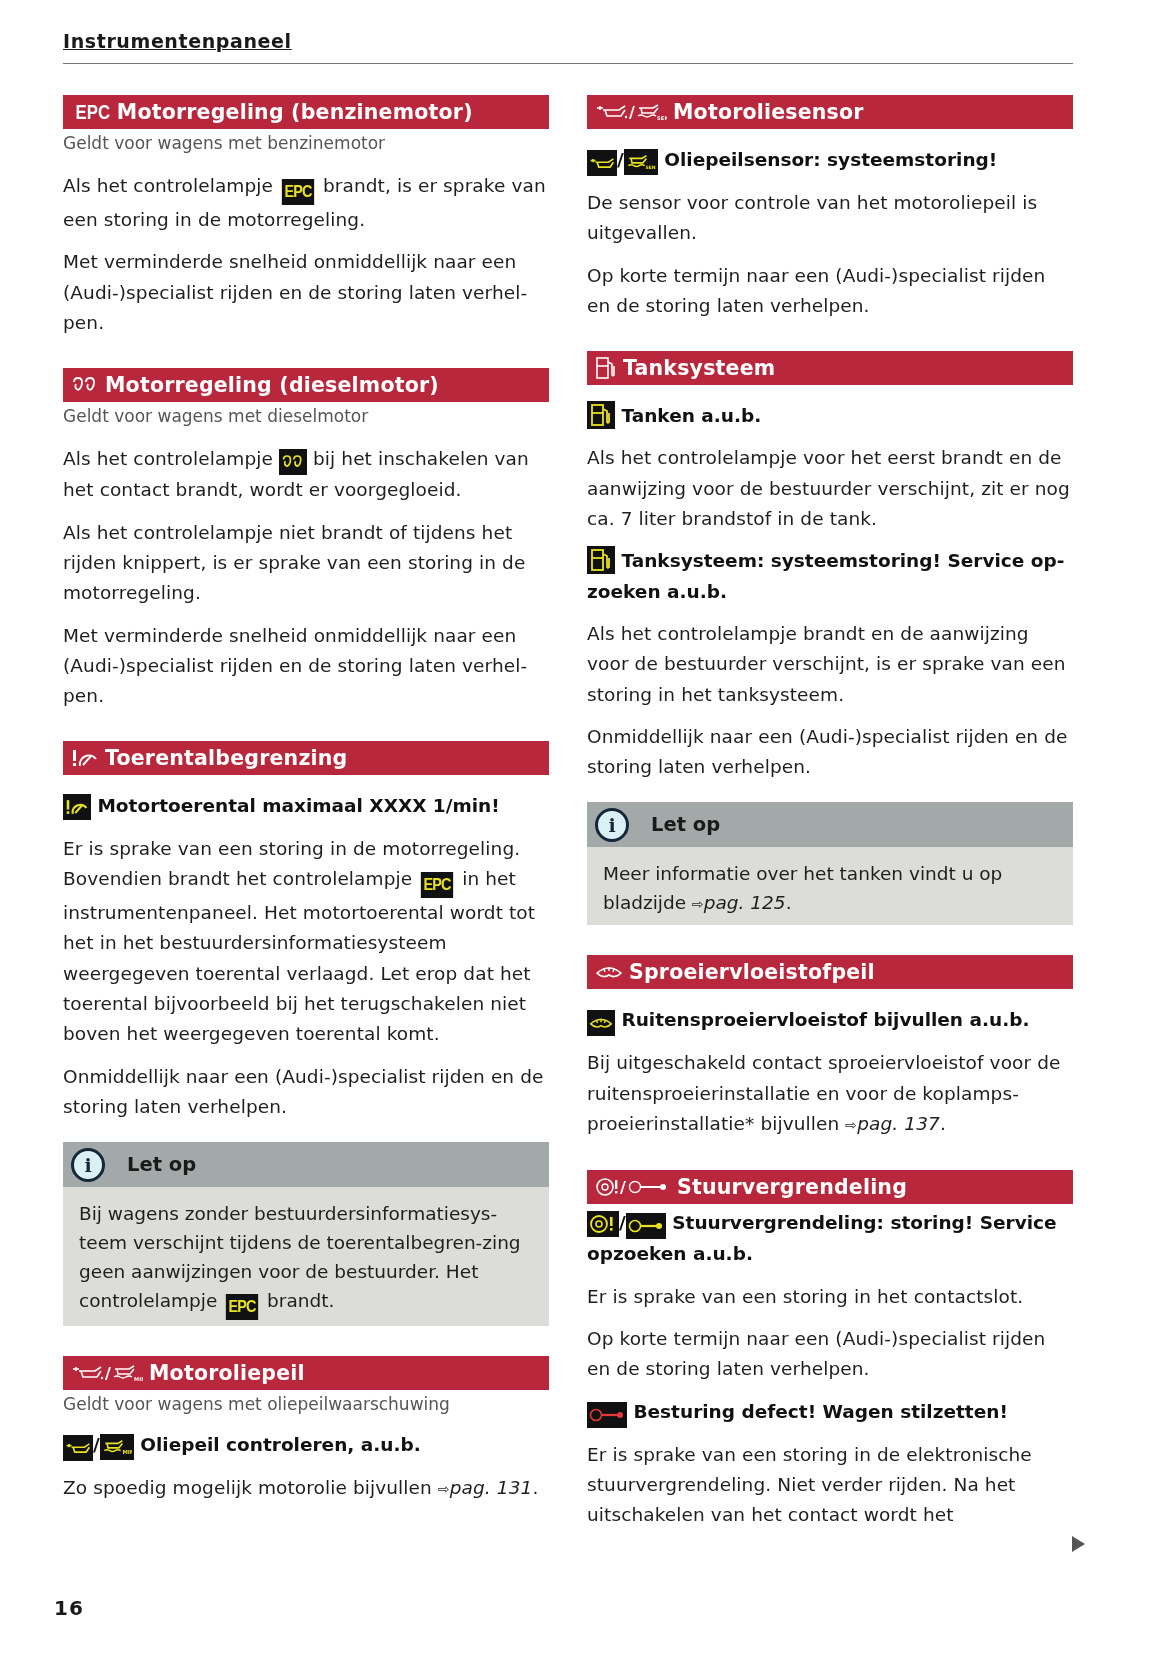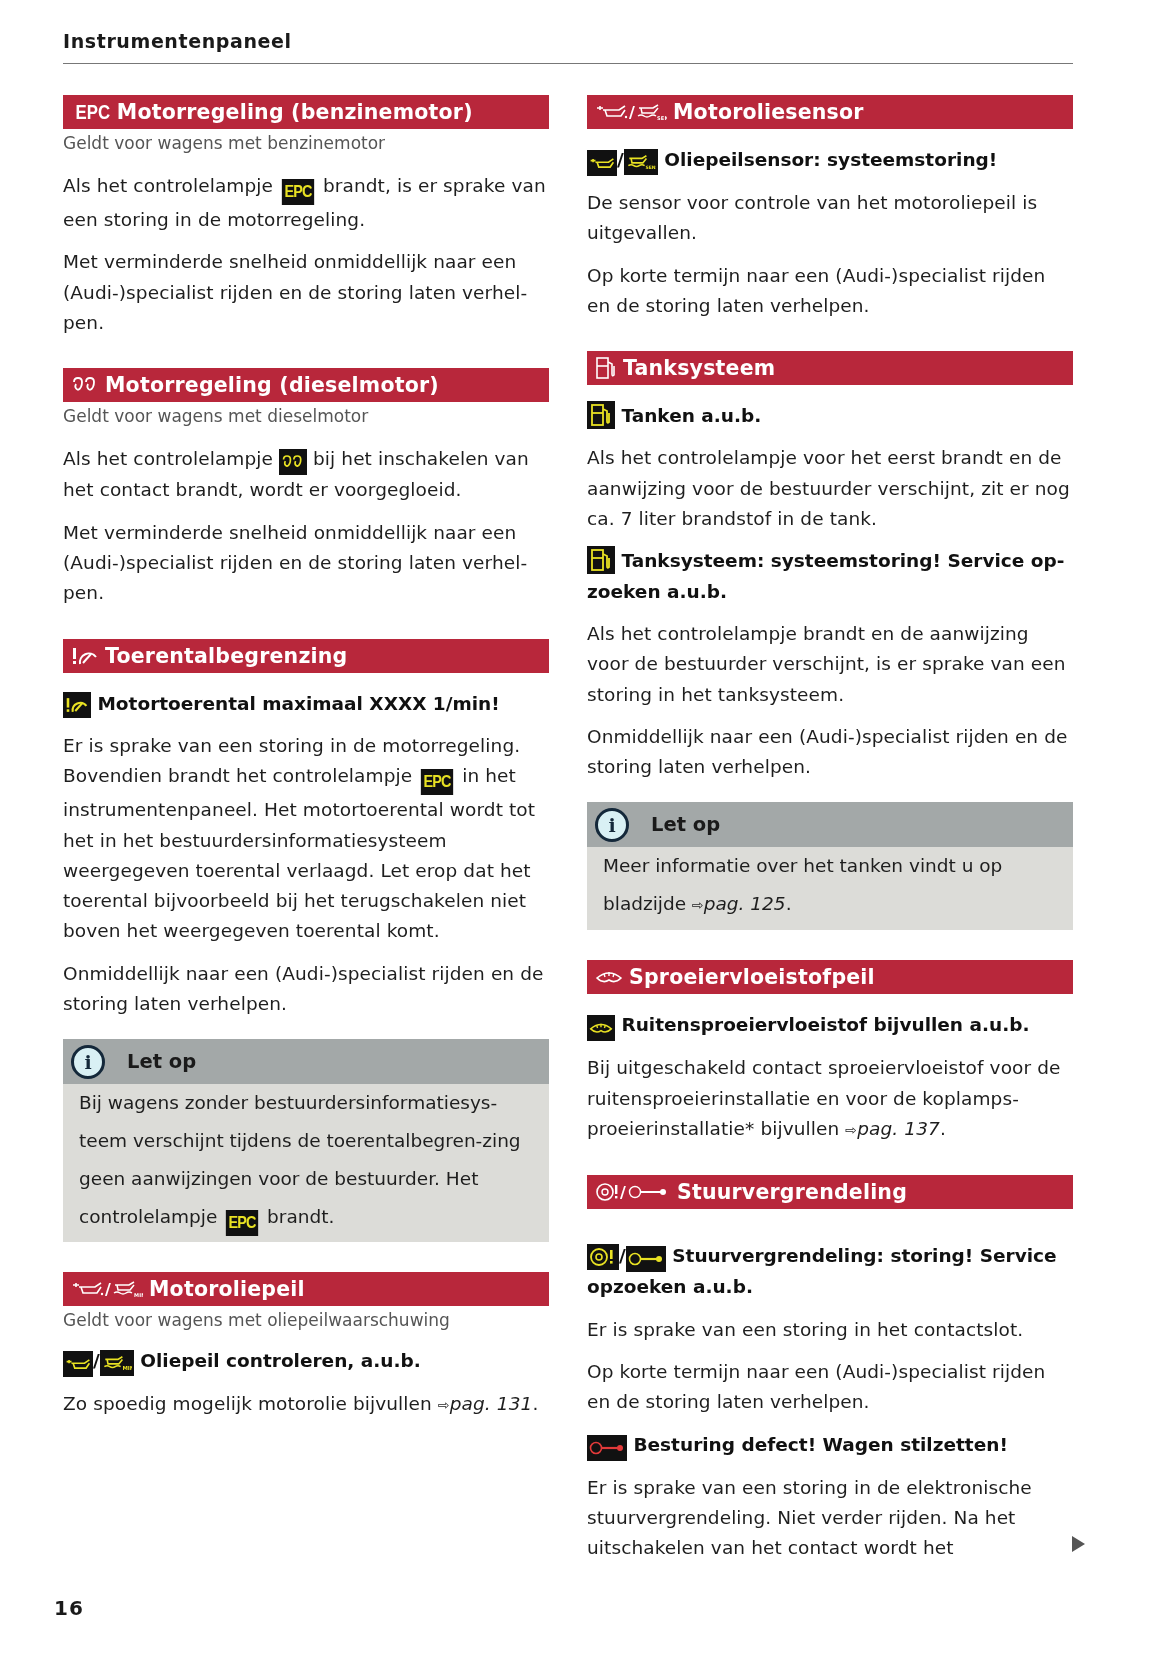--- a/index.html
+++ b/index.html
@@ -1,19 +1,19 @@
 <!DOCTYPE html>
 <html><head>
 <meta charset="utf-8">
 <style>
   * { box-sizing: border-box; margin: 0; padding: 0; }
   html, body { width: 1165px; height: 1653px; background: #ffffff; }
   body { position: relative; font-family: "DejaVu Sans", sans-serif; color: #1a1a1a; overflow: hidden; }
 
-  .running-header { position: absolute; left: 63px; top: 30px; width: 1010px; height: 34px; border-bottom: 1.5px solid #777; }
+  .running-header { position: absolute; left: 63px; top: 30px; width: 1010px; height: 34px; border-bottom: 1.5px solid #777; text-decoration: underline; }
   .running-header span { font-family: "DejaVu Sans", sans-serif; font-weight: bold; font-size: 19px; letter-spacing: 0.6px; color: #1a1a1a; }
 
   .col { position: absolute; top: 95px; width: 486px; }
   .col.left { left: 63px; }
   .col.right { left: 587px; }
 
   .sec-head { background: #b8273b; color: #fff; height: 34px; display: flex; align-items: center; padding-left: 8px; font-size: 20.5px; font-weight: bold; letter-spacing: 0.2px; }
   .sec-head .hico { display: inline-flex; align-items: center; margin-right: 6px; color: #fff; }
   .applies { font-size: 17px; color: #555; margin-top: 4px; line-height: 20px; }
 
@@ -21,21 +21,21 @@
   .sub { font-size: 18.5px; line-height: 30.3px; font-weight: bold; margin-top: 12px; color: #111; display: block; }
   .ref { font-style: italic; }
 
   .lamp { display: inline-flex; align-items: center; justify-content: center; background: #111; height: 26px; vertical-align: -5px; padding: 0 2px; }
   .lamp.epc { color: #e9e223; font-weight: bold; font-size: 17px; font-family: "Liberation Sans", sans-serif; letter-spacing: -1px; transform: scaleX(0.85); padding: 0 3px; }
   .lamp svg { display: block; }
 
   .note { background: #dcdcd8; margin-top: 20px; }
   .note-head { background: #a3a8a8; height: 45px; display: flex; align-items: center; padding-left: 8px; font-size: 19.5px; font-weight: bold; color: #1a1a1a; }
   .note-head .info { width: 34px; height: 34px; border-radius: 50%; border: 3px solid #14283a; background: #d9f0f4; display: flex; align-items: center; justify-content: center; font-family: "DejaVu Serif", serif; font-weight: bold; font-size: 19px; color: #14283a; margin-right: 22px; }
-  .note-body { padding: 0 16px 6px 16px; font-size: 18.5px; line-height: 38px; color: #1e1e1e; }
+  .note-body { padding: 12px 16px 6px 16px; font-size: 18.5px; line-height: 29px; color: #1e1e1e; }
 
   .gap-l { margin-top: 30px; }
   .page-num { position: absolute; left: 54px; top: 1596px; font-size: 20px; font-weight: bold; letter-spacing: 1px; }
   .cont-arrow { position: absolute; left: 1072px; top: 1536px; width: 0; height: 0; border-top: 8px solid transparent; border-bottom: 8px solid transparent; border-left: 13px solid #555; }
 </style>
 </head>
 <body>
 
 <div class="running-header">
   <span>Instrumentenpaneel</span>
@@ -66,20 +66,21 @@
   <div class="applies">Geldt voor wagens met dieselmotor</div>
   <p class="body" style="margin-top:18px">
     <span>Als het controlelampje</span>
     <span class="lamp" style="width:28px">
       <svg width="24" height="16" viewBox="0 0 28 18">
           <path d="M3 6 Q3 2 7 2 Q11 2 11 6 Q11 12 7 14 M7 14 Q3 12 5 8 M15 6 Q15 2 19 2 Q23 2 23 6 Q23 12 19 14 M19 14 Q15 12 17 8" fill="none" stroke="#e9e223" stroke-width="2"></path>
         </svg>
     </span>
     <span>bij het inschakelen van het contact brandt, wordt er voorgegloeid.</span>
   </p>
+  <p class="body">Als het controlelampje niet brandt of tijdens het rijden knippert, is er sprake van een storing in de motorregeling.</p>
   <p class="body">Met verminderde snelheid onmiddellijk naar een (Audi-)specialist rijden en de storing laten verhel-pen.</p>
 
   <div class="sec-head gap-l">
     <span class="hico">
       <svg width="28" height="22" viewBox="0 0 28 22">
           <rect x="2" y="3" width="3" height="11" fill="#fff"></rect>
           <rect x="2" y="16" width="3" height="3" fill="#fff"></rect>
           <path d="M9 19 A9 9 0 0 1 25 12" fill="none" stroke="#fff" stroke-width="2"></path>
           <path d="M12 18 L20 9" stroke="#fff" stroke-width="2"></path>
         </svg>
@@ -254,21 +255,21 @@
           <rect x="20" y="3" width="2.4" height="9" fill="#fff"></rect>
           <rect x="20" y="14" width="2.4" height="2.4" fill="#fff"></rect>
           <text x="25" y="16" fill="#fff" font-size="16" font-family="DejaVu Sans">/</text>
           <circle cx="40" cy="10" r="5.5" fill="none" stroke="#fff" stroke-width="1.4"></circle>
           <line x1="46" y1="10" x2="66" y2="10" stroke="#fff" stroke-width="2"></line>
           <circle cx="68" cy="10" r="3" fill="#fff"></circle>
         </svg>
     </span>
     <span>Stuurvergrendeling</span>
   </div>
-  <div class="sub" style="margin-top:32px">
+  <div class="sub" style="margin-top:4px">
     <span class="lamp" style="width:32px">
       <svg width="28" height="20" viewBox="0 0 28 20">
           <circle cx="10" cy="10" r="8" fill="none" stroke="#e9e223" stroke-width="1.8"></circle>
           <circle cx="10" cy="10" r="3" fill="none" stroke="#e9e223" stroke-width="1.6"></circle>
           <rect x="21" y="3" width="2.6" height="9" fill="#e9e223"></rect>
           <rect x="21" y="14" width="2.6" height="2.6" fill="#e9e223"></rect>
         </svg>
     </span><span>/</span><span class="lamp" style="width:40px">
       <svg width="36" height="16" viewBox="0 0 36 16">
           <circle cx="7" cy="8" r="5.5" fill="none" stroke="#e9e223" stroke-width="1.6"></circle>

